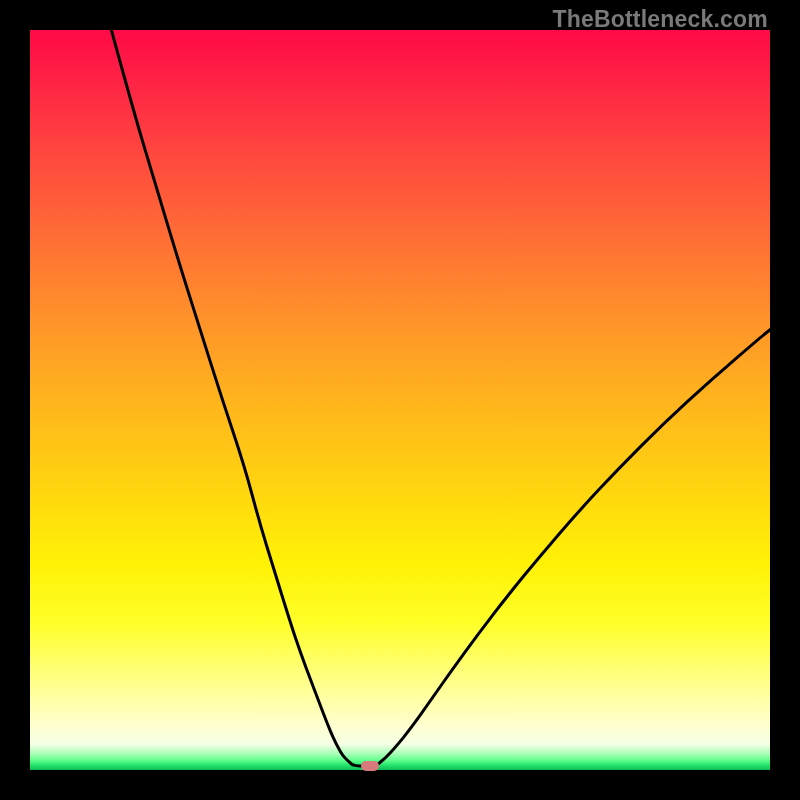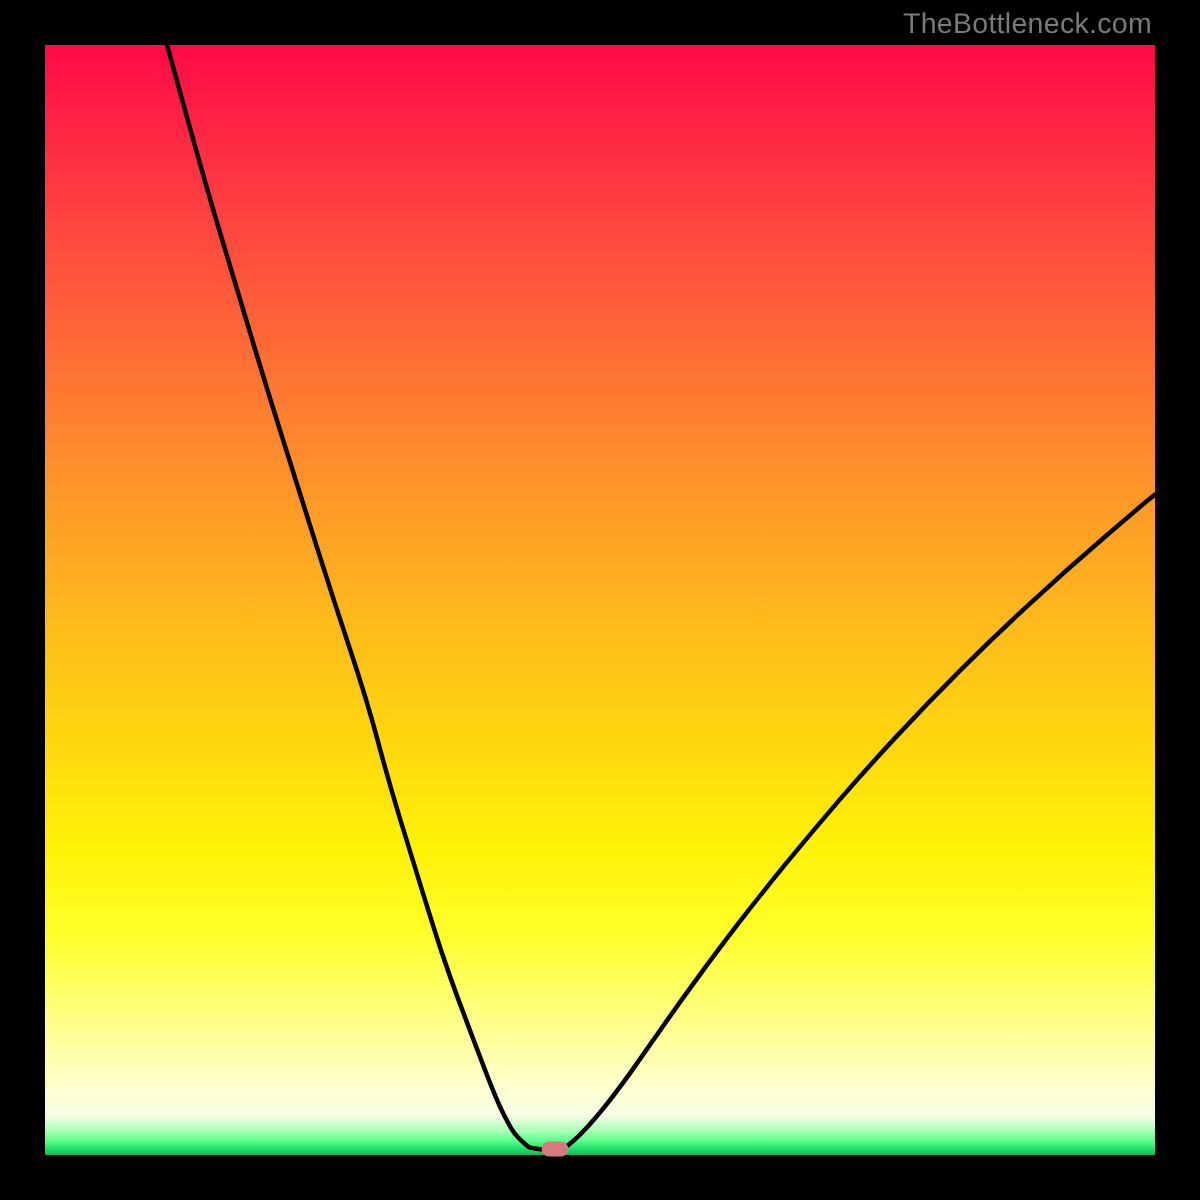--- a/index.html
+++ b/index.html
@@ -42,23 +42,23 @@
       #5fff8c 98.7%,
       #22e26b 99.4%,
       #0bbb55 100%
     );
   }
   .watermark {
     position: absolute;
     top: 6px;
     right: 32px;
     color: #7a7a7a;
-    font-size: 19px;
+    font-size: 23px;
     letter-spacing: 0.2px;
-    font-weight: 400;
+    font-weight: 700;
   }
   .curve-svg {
     position: absolute;
     left: 0;
     top: 0;
     width: 740px;
     height: 740px;
   }
   .marker {
     position: absolute;

